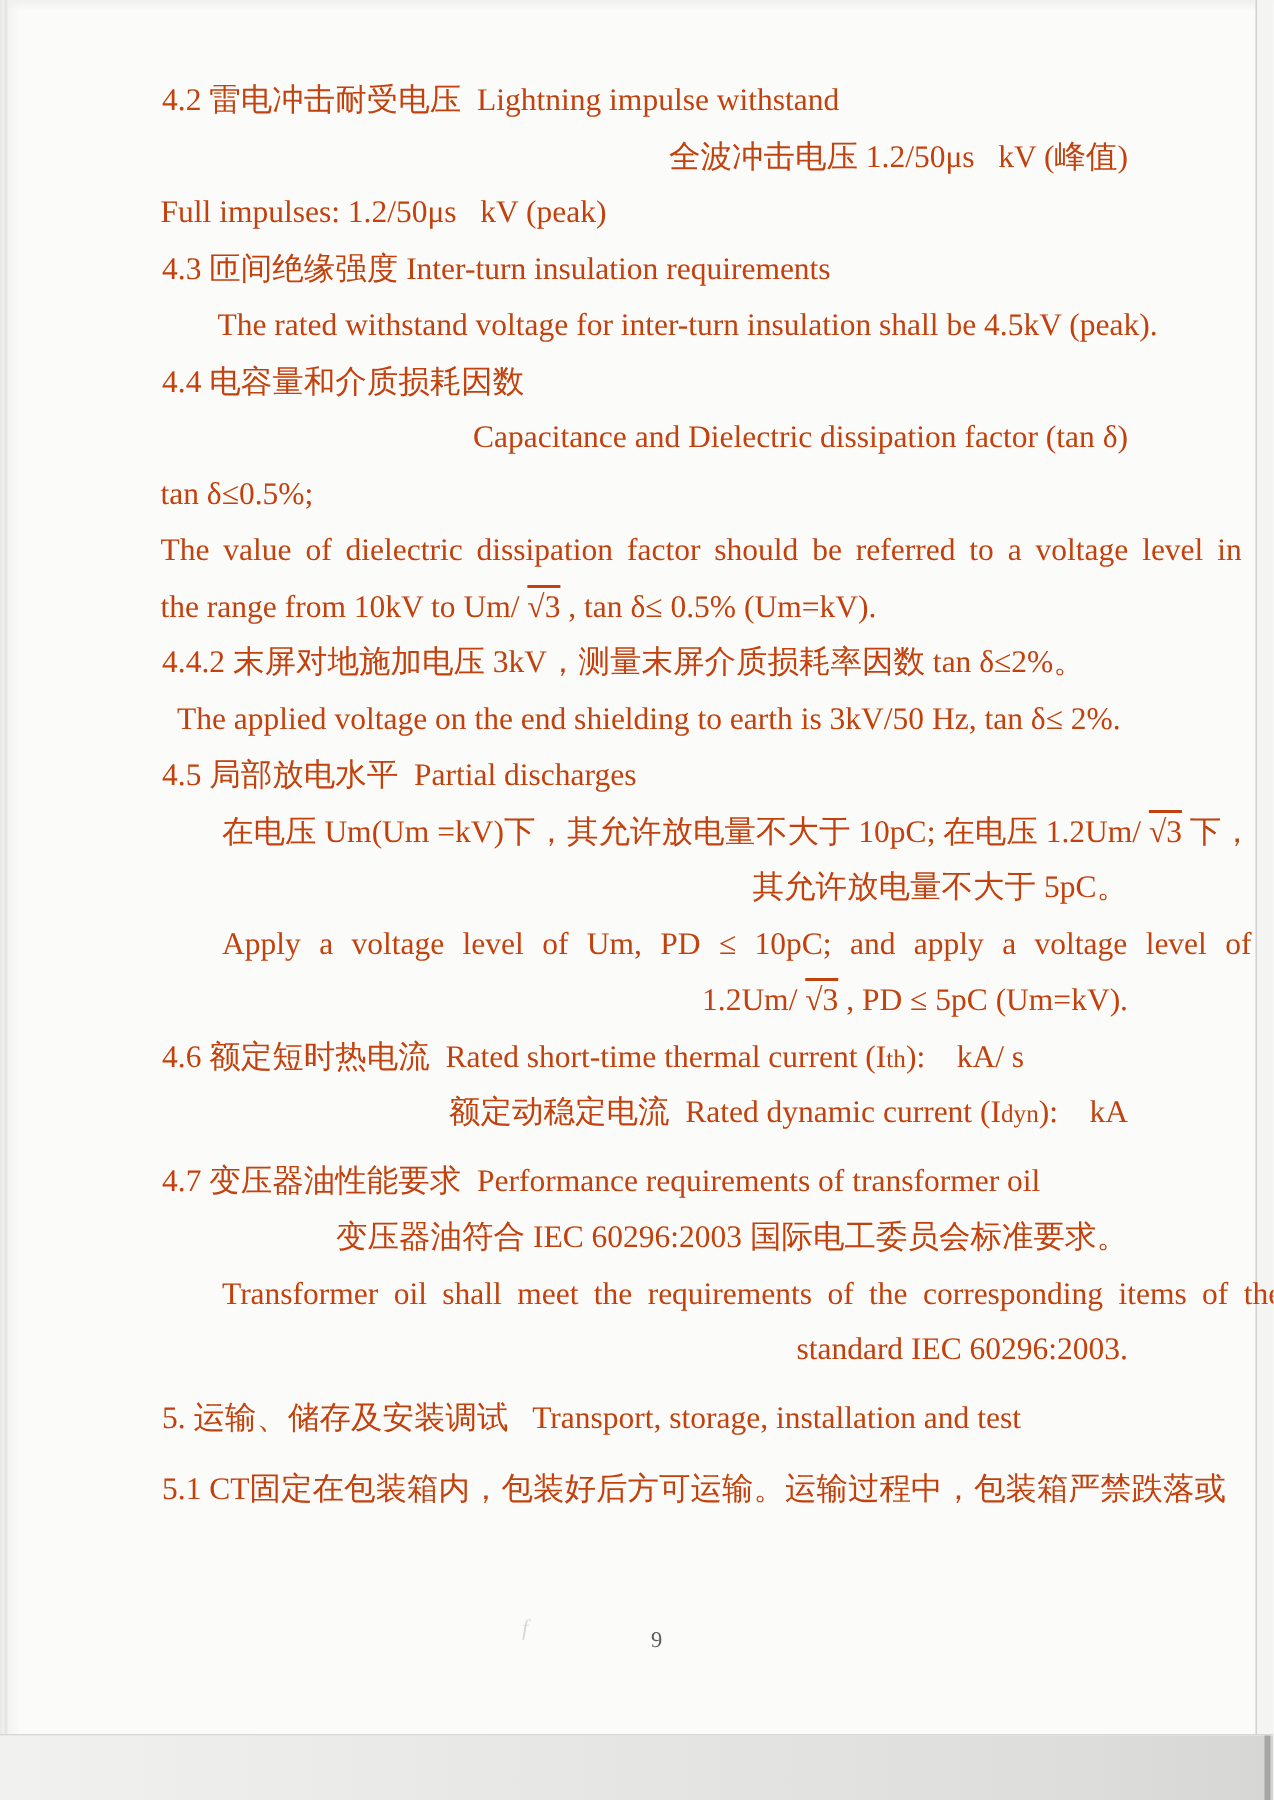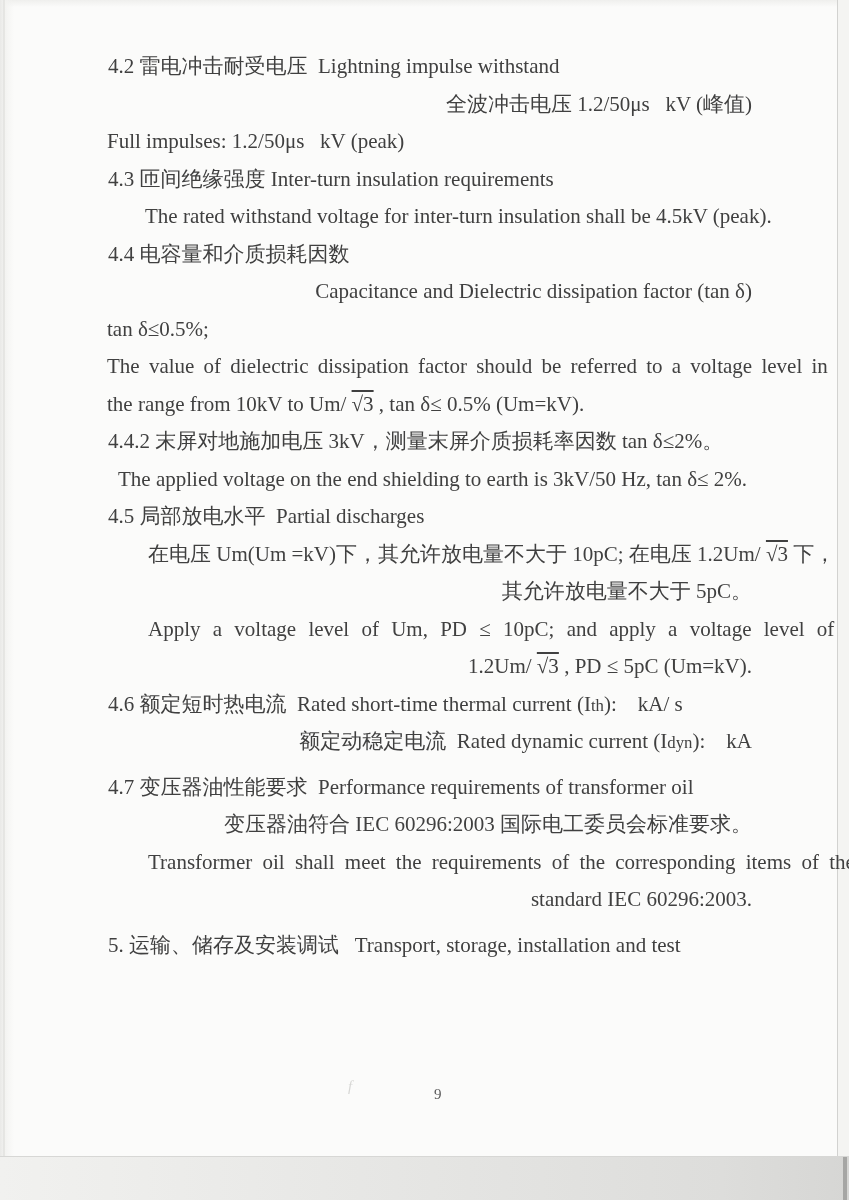--- a/index.html
+++ b/index.html
@@ -33,21 +33,21 @@
     position:absolute;left:0;top:1156px;width:849px;height:44px;
     background:linear-gradient(90deg,#f1f1ef,#dddddb 85%,#d6d6d4);
     border-top:1px solid #d7d7d5;
   }
   .bottom-band-dark-edge{
     position:absolute;right:2px;top:1157px;width:4px;height:43px;background:#929290;opacity:.7;
   }
   
   .content{
     position:absolute;left:0;top:48px;width:752px;
-    color:#404040;font-size:21px;
+    color:#c2410c;font-size:21px;
   }
   .line{
     height:37.5px;line-height:37.5px;white-space:pre;
   }
   .l0{margin-left:108px;}
   .l1{margin-left:148px;text-align:right;}
   .l2{margin-left:107px;}
   .l2b{margin-left:118px;}
   .l2c{margin-left:145px;}
   .sp8{margin-top:8px;}
@@ -94,20 +94,21 @@
       <div class="line l1"><span>其允许放电量不大于 5pC。</span></div>
       <div class="line l1 j2"><span>Apply a voltage level of Um, PD ≤ 10pC; and apply a voltage level of</span></div>
       <div class="line l1"><span>1.2Um/ </span><span class="sqrt">√3</span><span> , PD ≤ 5pC (Um=kV).</span></div>
       <div class="line l0"><span>4.6 额定短时热电流  Rated short-time thermal current (I</span><span class="b">th</span><span>):    kA/ s</span></div>
       <div class="line l1"><span>额定动稳定电流  Rated dynamic current (I</span><span class="b">dyn</span><span>):    kA</span></div>
       <div class="line l0 sp8"><span>4.7 变压器油性能要求  Performance requirements of transformer oil</span></div>
       <div class="line l1"><span>变压器油符合 IEC 60296:2003 国际电工委员会标准要求。</span></div>
       <div class="line l1 j3"><span>Transformer oil shall meet the requirements of the corresponding items of the</span></div>
       <div class="line l1"><span>standard IEC 60296:2003.</span></div>
       <div class="line l0 sp8"><span>5. 运输、储存及安装调试   Transport, storage, installation and test</span></div>
+      <div class="line l0 sp10"><span>5.1 CT固定在包装箱内，包装好后方可运输。运输过程中，包装箱严禁跌落或</span></div>
     </div>
 
   <div class="footer">
     <span class="artifact">f</span>
     <span class="page-number">9</span>
   </div>
 </div>
 
 <div class="bottom-band"></div>
 <div class="bottom-band-dark-edge"></div>

